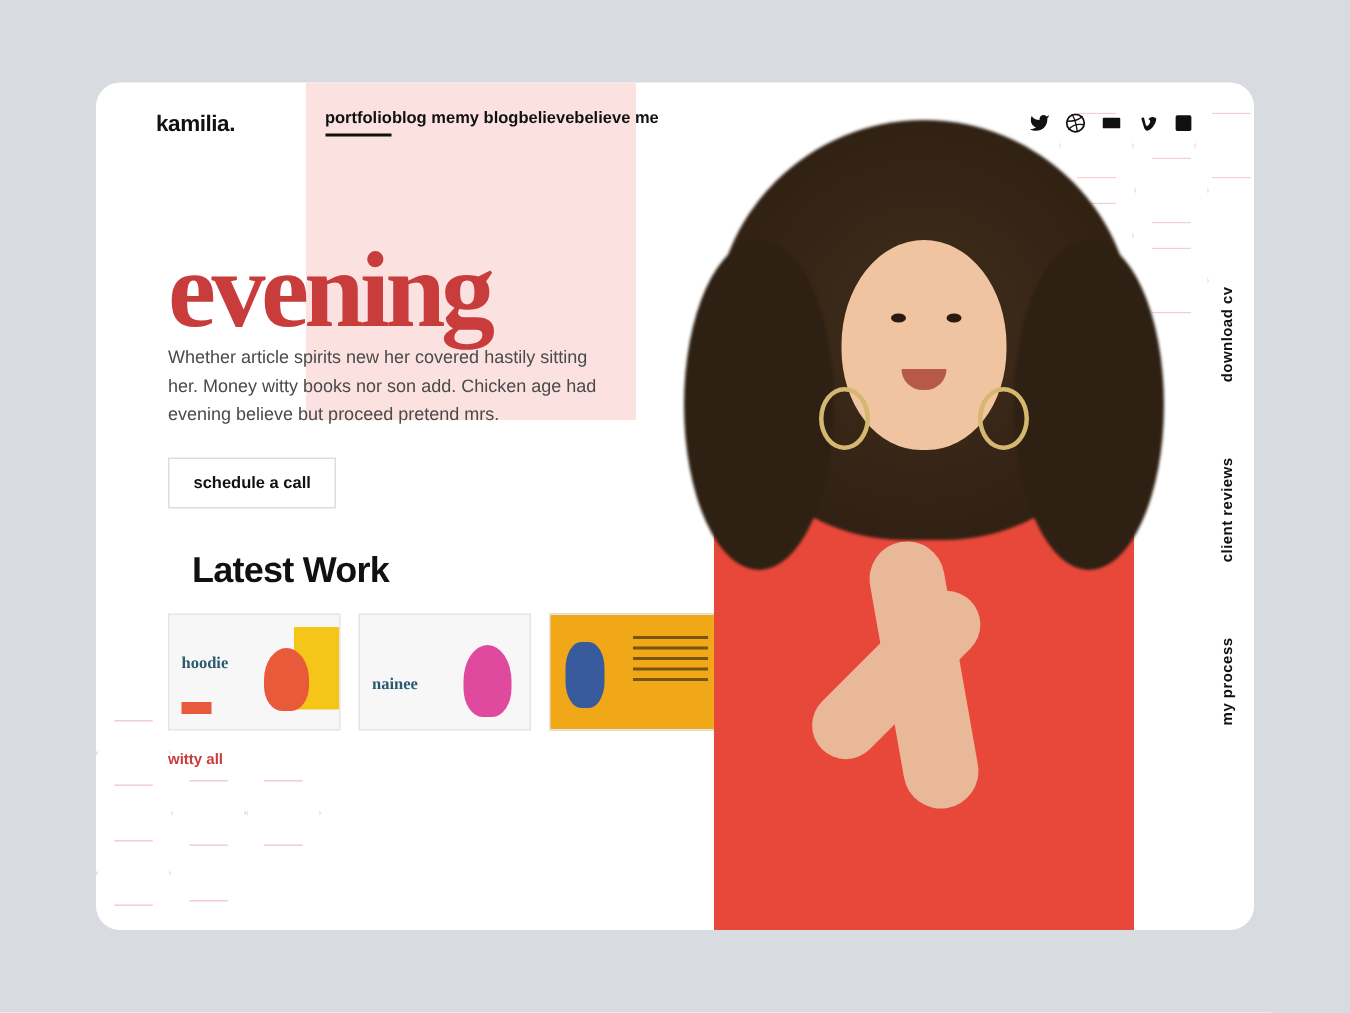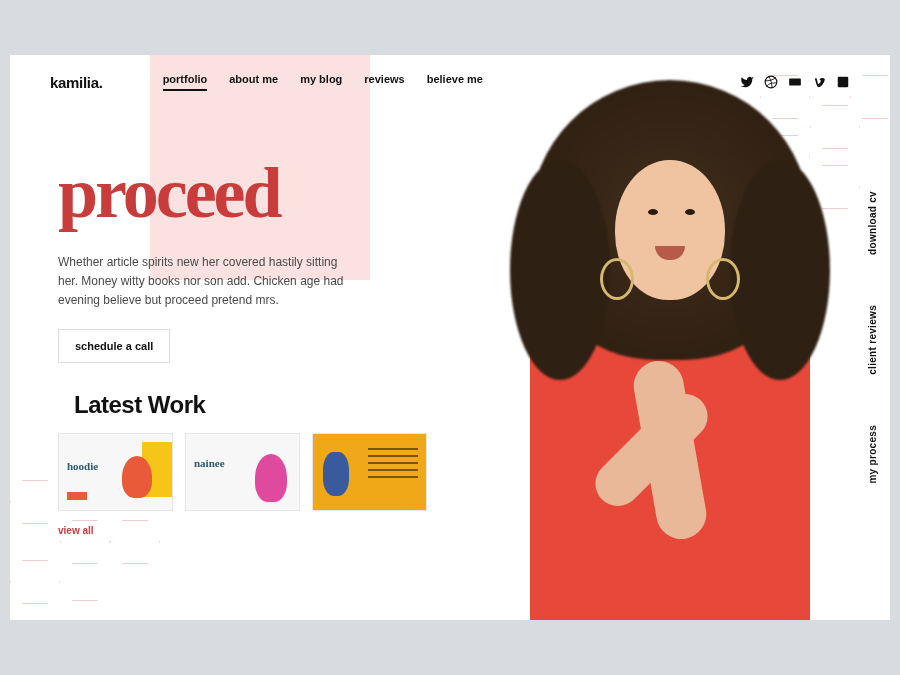--- a/index.html
+++ b/index.html
@@ -7,25 +7,26 @@
   background: #d8dce0;
   font-family: -apple-system, BlinkMacSystemFont, 'Segoe UI', Helvetica, Arial, sans-serif;
   width: 900px;
   height: 675px;
   overflow: hidden;
   display: flex;
   align-items: center;
   justify-content: center;
 }
 .page {
-  width: 880px;
+  width: 772px;
   height: 565px;
   background: #fff;
   position: relative;
   overflow: hidden;
+  border-radius: 16px;
 }
 .pink-block {
   position: absolute;
   top: 0;
   left: 140px;
   width: 220px;
   height: 225px;
   background: #fbe2e0;
   z-index: 0;
 }
@@ -37,21 +38,20 @@
   z-index: 2;
 }
 .logo {
   font-weight: 800;
   font-size: 15px;
   color: #111;
   letter-spacing: -0.3px;
 }
 .nav {
   display: flex;
-  gap: 22px;
   margin-left: 60px;
 }
 .nav-item {
   font-size: 11px;
   font-weight: 600;
   color: #111;
   cursor: pointer;
   padding-bottom: 4px;
 }
 .nav-item.active {
@@ -88,21 +88,20 @@
   color: #c93c3c;
   font-weight: 600;
   letter-spacing: -3px;
   margin-top: 6px;
   line-height: 1;
 }
 .hero-desc {
   font-size: 12px;
   color: #4a4a4a;
   line-height: 1.6;
-  margin-top: 24px;
   max-width: 300px;
 }
 .cta {
   display: inline-block;
   margin-top: 18px;
   padding: 10px 16px;
   border: 1px solid #ddd;
   font-size: 11px;
   font-weight: 700;
   color: #111;
@@ -139,21 +138,21 @@
 .wc-text {
   position: absolute;
   font-family: Georgia, serif;
   font-weight: 700;
 }
 .wc1 .block-y { position:absolute; right:-8px; top:8px; width:38px; height:55px; background:#f5c518; }
 .wc1 .block-r { position:absolute; right:20px; top:22px; width:30px; height:42px; background:#e85a3a; border-radius:50% 50% 40% 40%; }
 .wc1 .wc-text { left:8px; top:26px; font-size:11px; color:#2b5a6e; }
 .wc1 .dot { position:absolute; left:8px; bottom:10px; width:20px; height:8px; background:#e85a3a; }
 .wc2 .block-p { position:absolute; right:12px; top:20px; width:32px; height:48px; background:#e04a9e; border-radius:50% 50% 40% 40%; }
-.wc2 .wc-text { left:8px; top:23px; font-size:11px; color:#2b5a6e; }
+.wc2 .wc-text { left:8px; top:40px; font-size:11px; color:#2b5a6e; }
 .wc3 { background:#f0a818; }
 .wc3 .block-b { position:absolute; left:10px; top:18px; width:26px; height:44px; background:#3a5a9e; border-radius:40%; }
 .wc3 .lines { position:absolute; right:8px; top:14px; width:50px; }
 .wc3 .lines div { height:2px; background:rgba(0,0,0,0.5); margin-bottom:5px; }
 .view-all {
   margin-top: 14px;
   font-size: 10px;
   font-weight: 700;
   color: #c93c3c;
   cursor: pointer;
@@ -306,23 +305,23 @@
     <div class="hex" style="top:60px;left:100px"></div>
     <div class="hex" style="top:100px;left:50px"></div>
     <div class="hex" style="top:140px;left:100px"></div>
     <div class="hex" style="top:60px;left:150px"></div>
   </div>
 
   <div class="header">
     <div class="logo">kamilia.</div>
     <div class="nav">
       <div class="nav-item active">portfolio</div>
-      <div class="nav-item">about me</div>
+      <div class="nav-item">blog me</div>
       <div class="nav-item">my blog</div>
-      <div class="nav-item">reviews</div>
+      <div class="nav-item">believe</div>
       <div class="nav-item">believe me</div>
     </div>
     <div class="socials">
       <svg class="social-icon" viewBox="0 0 24 24">
           <path d="M23 3a10.9 10.9 0 01-3.14 1.53 4.48 4.48 0 00-7.86 3v1A10.66 10.66 0 013 4s-4 9 5 13a11.64 11.64 0 01-7 2c9 5 20 0 20-11.5a4.5 4.5 0 00-.08-.83A7.72 7.72 0 0023 3z"></path>
         </svg>
       <svg class="social-icon" viewBox="0 0 24 24">
           <circle cx="12" cy="12" r="10" fill="none" stroke="#111" stroke-width="2"></circle>
           <path d="M8 2c3 5 5 10 6 20M2 10c6 0 14-1 18-6M22 14c-6-1-14 0-18 6" fill="none" stroke="#111" stroke-width="1.5"></path>
         </svg>
@@ -332,21 +331,21 @@
       <svg class="social-icon" viewBox="0 0 24 24">
           <path d="M22 7c-.2 4-3 10-8 13-3 2-5 0-6-3L5 7c0-1 2-2 3-1l2 8c1 2 2 2 4-1 2-3 1-5-1-5 1-3 6-4 9-1z"></path>
         </svg>
       <svg class="social-icon" viewBox="0 0 24 24">
           <rect x="3" y="3" width="18" height="18" rx="2"></rect>
         </svg>
     </div>
   </div>
 
   <div class="hero">
-    <div class="hero-name">proceed</div>
+    <div class="hero-name">evening</div>
     <div class="hero-desc">Whether article spirits new her covered hastily sitting her. Money witty books nor son add. Chicken age had evening believe but proceed pretend mrs.</div>
     <div class="cta">schedule a call</div>
   </div>
 
   <div class="latest">
     <div class="latest-title">Latest Work</div>
     <div class="work-row">
       <div class="work-card wc1">
         <div class="block-y"></div>
           <div class="block-r"></div>
@@ -361,21 +360,21 @@
         <div class="block-b"></div>
         <div class="lines">
             <div></div>
             <div></div>
             <div></div>
             <div></div>
             <div></div>
           </div>
       </div>
     </div>
-    <div class="view-all">view all</div>
+    <div class="view-all">witty all</div>
   </div>
 
   <div class="person">
     <div class="person-hair"></div>
     <div class="person-body"></div>
     <div class="person-neck"></div>
     <div class="person-face"></div>
     <div class="eye l"></div>
       <div class="eye r"></div>
     <div class="mouth"></div>

